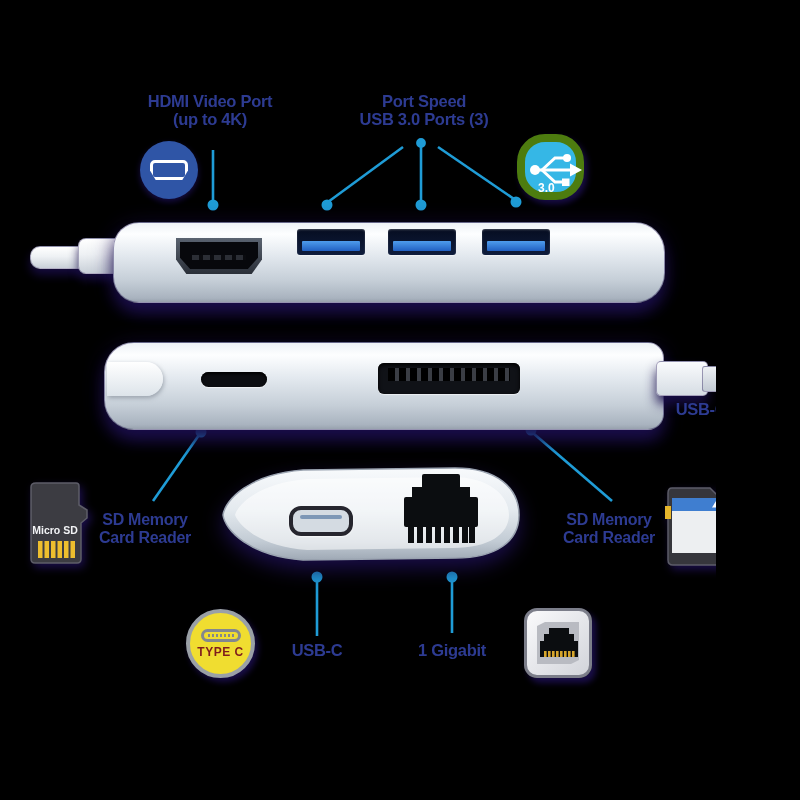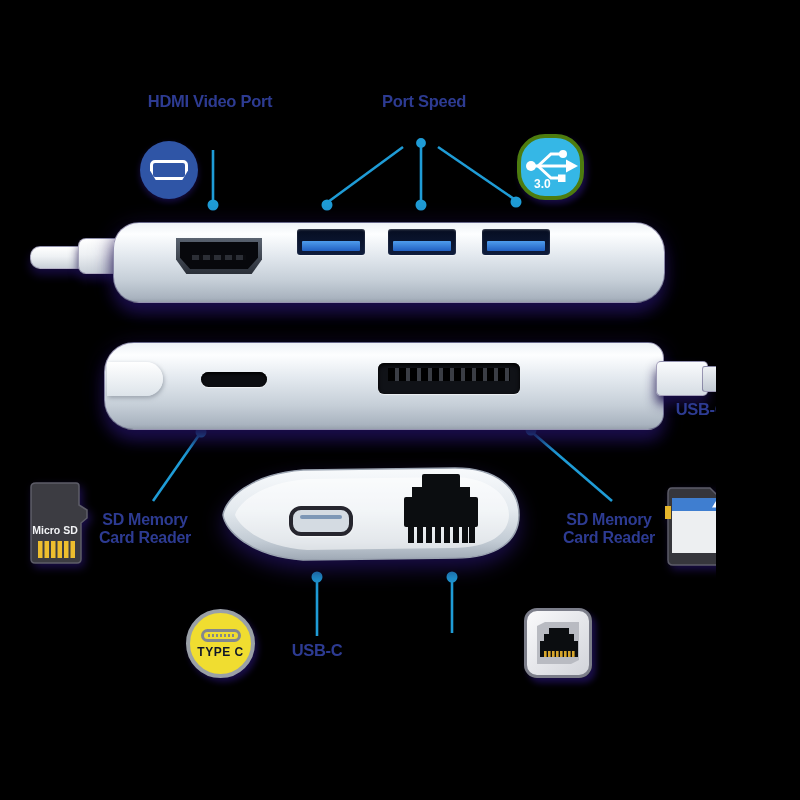--- a/index.html
+++ b/index.html
@@ -52,31 +52,31 @@
             border:4px solid #26262e;background:#d4dbe2;box-shadow:0 1px 2px rgba(255,255,255,0.7);}
   #usbc-oval-bar{position:absolute;left:7px;right:7px;top:5px;height:4px;border-radius:2px;background:#7d97b6;}
   
   .badge{position:absolute;}
   #hdmi-badge{left:140px;top:141px;width:58px;height:58px;border-radius:50%;
             background:#2f55a6;box-shadow:0 3px 6px rgba(26,14,76,0.9);
             display:flex;align-items:center;justify-content:center;}
   .hdmi-glyph{width:32px;height:14px;border:3px solid #fff;border-radius:5px;
             clip-path:polygon(0 0,100% 0,100% 52%,85% 100%,15% 100%,0 52%);}
   #usb3-badge{left:517px;top:134px;width:67px;height:66px;border-radius:28px;
-            background:#35b7e6;border:4px solid #4d7c0f;box-shadow:3px 4px 6px rgba(26,14,76,0.95);
+            background:#35b7e6;border:8px solid #4d7c0f;box-shadow:3px 4px 6px rgba(26,14,76,0.95);
             box-sizing:border-box;}
   #typec-badge{left:186px;top:609px;width:69px;height:69px;border-radius:50%;
             background:#f0dd30;border:4px solid #9aa0a6;box-sizing:border-box;
             box-shadow:3px 4px 6px rgba(26,14,76,0.95);
             display:flex;flex-direction:column;align-items:center;justify-content:center;gap:3px;}
   .typec-pill{width:40px;height:13px;border:3px solid #83888e;border-radius:8px;box-sizing:border-box;
             display:flex;align-items:center;justify-content:center;}
   .typec-dots{width:26px;height:3px;
             background:repeating-linear-gradient(90deg,#83888e 0 2px,transparent 2px 4px);}
-  .typec-text{font-size:12px;font-weight:bold;color:#0f172a;letter-spacing:0.5px;}
+  .typec-text{font-size:12px;font-weight:bold;color:#7f1d1d;letter-spacing:0.5px;}
   #rj45-badge{left:524px;top:608px;width:68px;height:70px;border-radius:13px;
             background:linear-gradient(135deg,#fafafc,#d2d4da);border:3px solid #7c7e8a;box-sizing:border-box;
             box-shadow:4px 5px 6px rgba(26,14,76,0.95);display:flex;align-items:center;justify-content:center;}
 </style>
 </head>
 <body>
 
 <div id="canvas">
 
   <svg class="overlay" width="800" height="800">
@@ -109,23 +109,25 @@
       <circle cx="317" cy="577" r="4.2"></circle>
         <line x1="317" y1="580" x2="317" y2="636"></line>
       <circle cx="452" cy="577" r="4.2"></circle>
         <line x1="452" y1="580" x2="452" y2="633"></line>
     </g>
     <rect x="746" y="427" width="54" height="3" fill="url(#dashGrad)" rx="1.5"></rect>
   </svg>
 
   <div class="label" style="left:110px;top:92px;width:200px;">
     <div>HDMI Video Port</div>
+    <div>(up to 4K)</div>
   </div>
   <div class="label" style="left:324px;top:92px;width:200px;">
     <div>Port Speed</div>
+    <div>USB 3.0 Ports (3)</div>
   </div>
 
   <div class="badge" id="hdmi-badge">
     <div class="hdmi-glyph"></div>
   </div>
 
   <div class="badge" id="usb3-badge">
     <svg width="59" height="58" viewBox="0 0 59 58">
       <g stroke="#fff" stroke-width="3" fill="none">
         <line x1="10" y1="28" x2="47" y2="28"></line>
@@ -257,15 +259,16 @@
         <rect x="33" y="31" width="2.6" height="6"></rect>
           <rect x="37" y="31" width="2.6" height="6"></rect>
       </g>
     </svg>
   </div>
 
   <div class="label" style="left:237px;top:641px;width:160px;">
     <div>USB-C</div>
   </div>
   <div class="label" style="left:372px;top:641px;width:160px;">
+    <div>1 Gigabit</div>
   </div>
 
 </div>
 
 </body></html>

